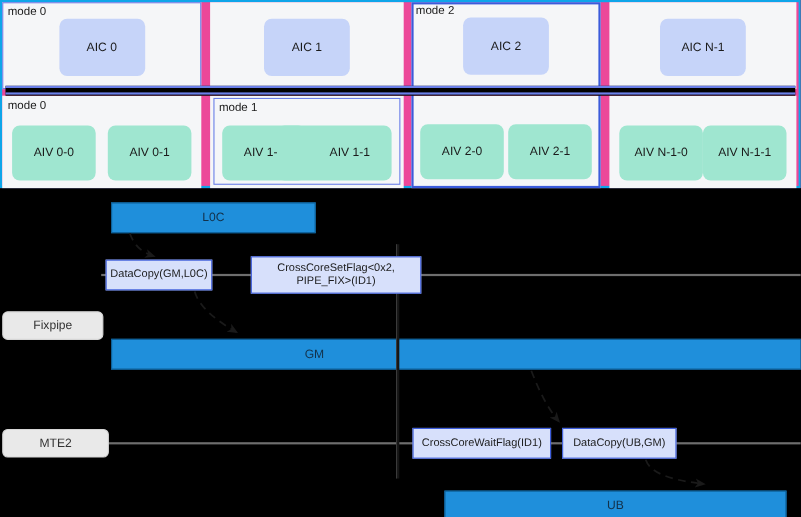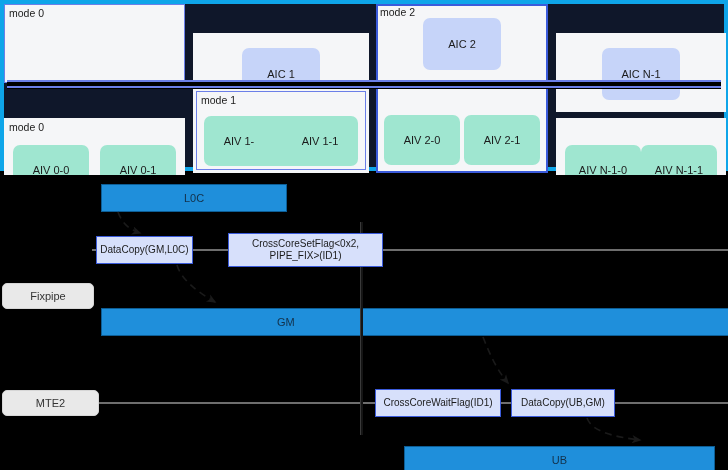--- a/index.html
+++ b/index.html
@@ -1,29 +1,29 @@
 <!DOCTYPE html>
 <html><head>
 <meta charset="utf-8">
 <style>
   html,body{margin:0;padding:0;background:#000;}
   body{width:728px;height:470px;overflow:hidden;font-family:"Liberation Sans",sans-serif;}
   .page{position:relative;width:728px;height:470px;background:#000;}
 
   
   .core-grid{position:absolute;left:0;top:0;width:728px;height:171px;
-             border:4px solid #0ea5e9;box-sizing:border-box;background:#0f172a;}
+             border:2px solid #0ea5e9;box-sizing:border-box;background:#ec4899;}
   .col{position:absolute;top:0;height:169px;}
   .col .cell{position:absolute;left:0;right:0;background:#f5f6f8;box-sizing:border-box;}
   .cell.top{top:0;height:79px;}
   .cell.bot{top:85px;height:84px;}
 
   
   .frame-blue{border:1px solid #6b7fe8;}
-  .frame-none{border:1px solid transparent;margin-top:29px;}
+  .frame-none{border:1px solid transparent;}
 
   
   .mode-label{position:absolute;left:4px;top:2px;font-size:10.5px;color:#1a1a1a;
               line-height:12px;white-space:nowrap;}
 
   
   .unit{position:absolute;border-radius:7px;display:flex;align-items:center;
         justify-content:center;font-size:11px;color:#1b1b1b;white-space:nowrap;}
   .aic{background:#c6d4f9;width:78px;height:52px;top:14px;left:50%;margin-left:-39px;}
   .aiv{background:#9fe6d0;width:76px;height:50px;top:26px;}
@@ -62,20 +62,21 @@
 </head>
 <body>
 
 <div class="page">
 
   <div class="core-grid">
 
     <div class="col" style="left:0px;width:181px;">
       <div class="cell top frame-blue">
         <span class="mode-label">mode 0</span>
+        <div class="unit aic">AIC 0</div>
       </div>
       <div class="cell bot frame-none">
         <span class="mode-label">mode 0</span>
         <div class="unit aiv l">AIV 0-0</div>
         <div class="unit aiv r">AIV 0-1</div>
       </div>
     </div>
 
     <div class="col" style="left:189px;width:176px;">
       <div class="cell top frame-none">

